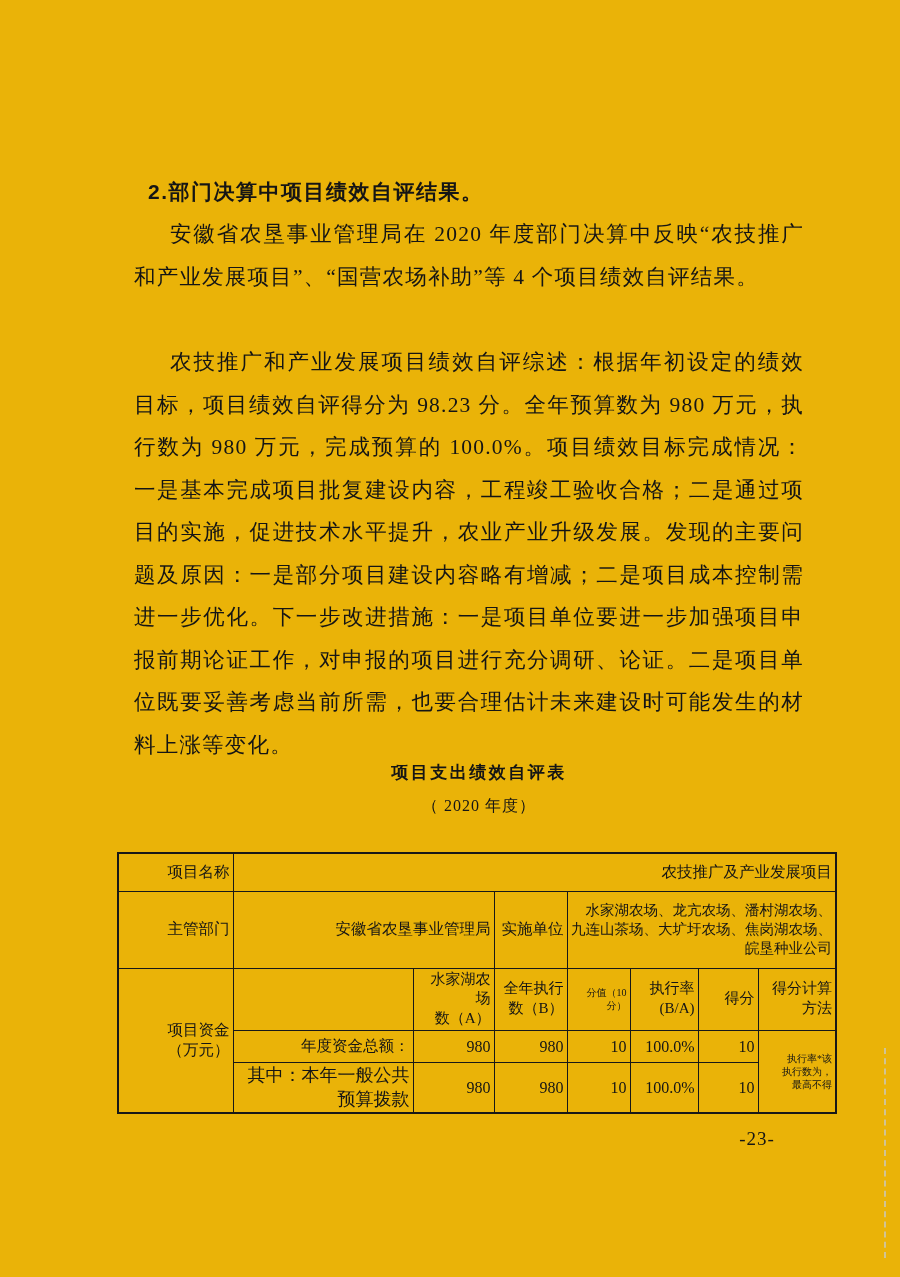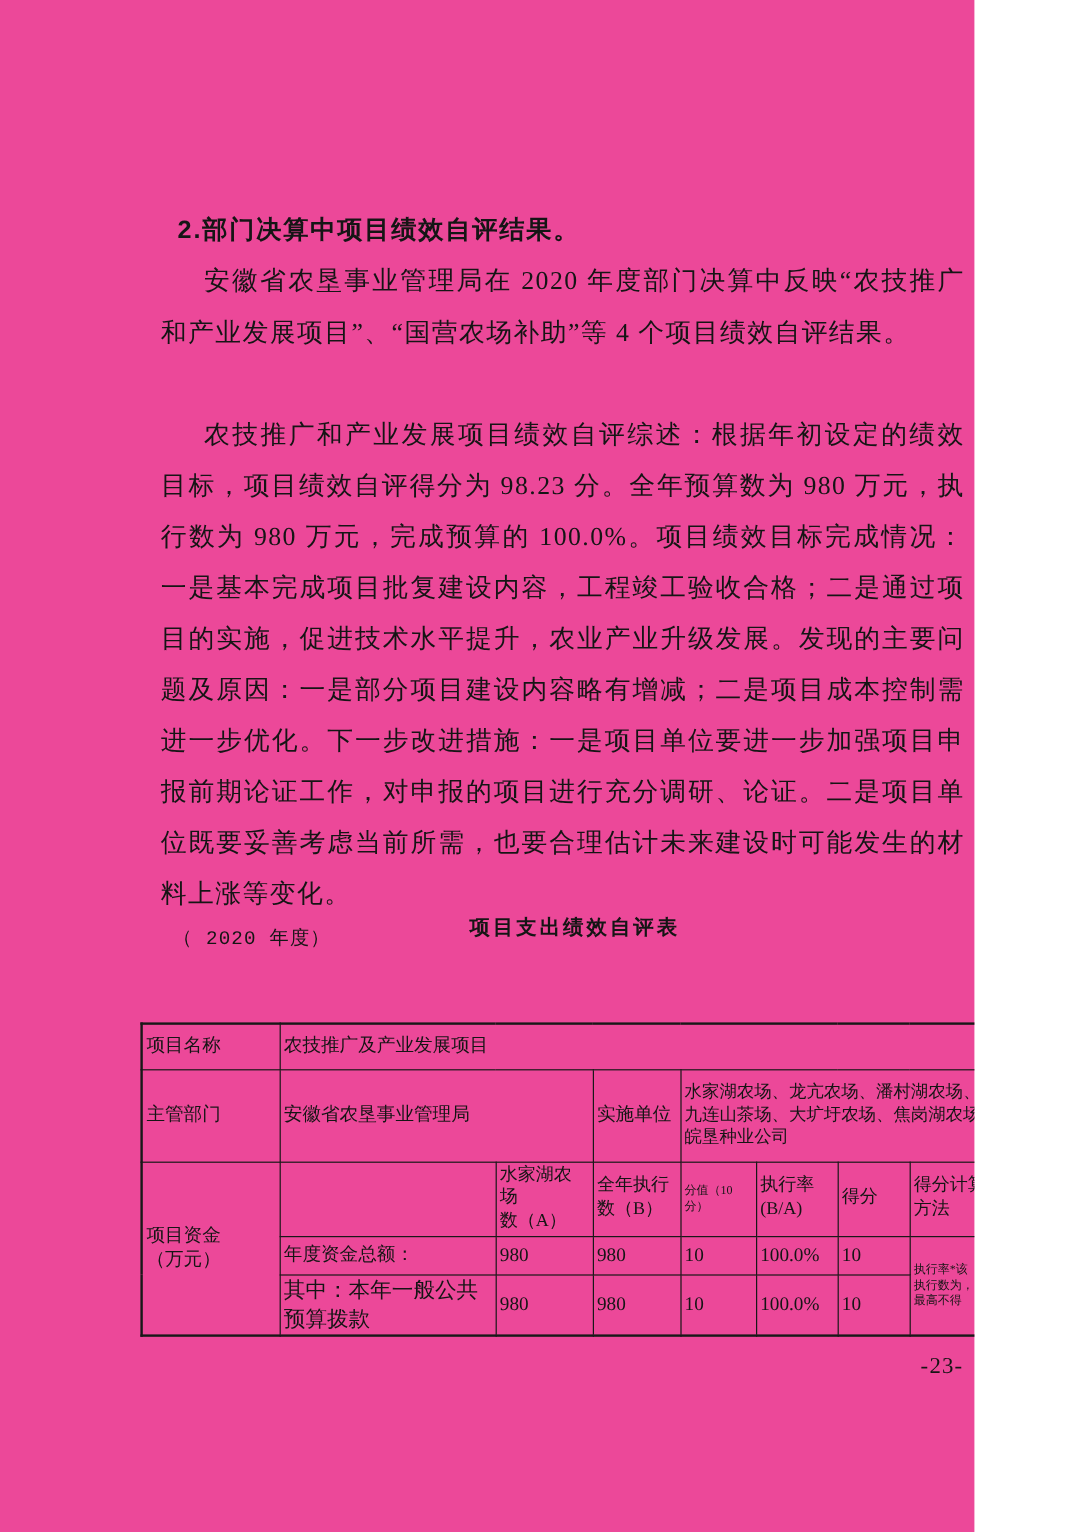--- a/index.html
+++ b/index.html
@@ -1,20 +1,20 @@
 <!DOCTYPE html>
 <html><head>
 <meta charset="utf-8">
 <style>
   html,body { margin:0; padding:0; }
   .page {
     position: relative;
-    width: 812px;
+    width: 900px;
     height: 1277px;
-    background: #ec4899;
+    background: #eab308;
     font-family: "Liberation Serif", "DejaVu Serif", serif;
     color: #151515;
     overflow: hidden;
   }
   .heading {
     position: absolute;
     left: 118px; top: 170px; width: 670px;
     font-family: "Liberation Sans", "DejaVu Sans", sans-serif;
     font-weight: 700;
     font-size: 21px;
@@ -40,58 +40,57 @@
     left: 144px; top: 757px; width: 670px;
     text-align: center;
     font-family: "Liberation Sans", "DejaVu Sans", sans-serif;
     font-weight: 700;
     font-size: 17px;
     line-height: 32px;
     letter-spacing: 2.5px;
   }
   .table-subtitle {
     position: absolute;
-    left: 144px; top: 772px; width: 670px;
-    text-align: left;
+    left: 144px; top: 795px; width: 670px;
+    text-align: center;
     font-size: 16px;
     line-height: 22px;
     letter-spacing: 1px;
-    font-family: Liberation Mono, monospace;
   }
   table.selfeval {
     position: absolute;
     left: 117px; top: 852px;
     width: 718px;
     border-collapse: collapse;
     table-layout: fixed;
     font-size: 15.5px;
     border: 2.5px solid #181818;
   }
   table.selfeval td {
     border: 1.5px solid #181818;
-    text-align: left;
+    text-align: right;
     vertical-align: middle;
     padding: 1px 3px;
     line-height: 1.32;
     overflow: hidden;
   }
   tr.r1 { height: 38px; }
   tr.r2 { height: 77px; }
   tr.r3 { height: 56px; }
   tr.r4 { height: 32px; }
   tr.r5 { height: 45px; }
   td.pre { white-space: pre-line; }
   td.hdr { padding: 0 1px; font-size: 15px; }
   td.tight { font-size: 10px; padding: 0 1px; }
   td.farms { font-size: 14.5px; padding: 0 2px; }
   td.sub-label { font-size: 18px; padding: 0 1px; margin-left: 20px; }
   td.num { font-size: 16px; }
   .page-number {
     position: absolute;
-    left: 725px; top: 1128px; width: 120px;
+    left: 697px; top: 1128px; width: 120px;
     text-align: center;
     font-size: 19px;
     letter-spacing: 1px;
   }
   .scan-artifact {
     position: absolute;
     left: 884px; top: 1048px;
     height: 210px; width: 0;
     border-left: 2px dashed #c9c9c3;
     opacity: 0.75;

